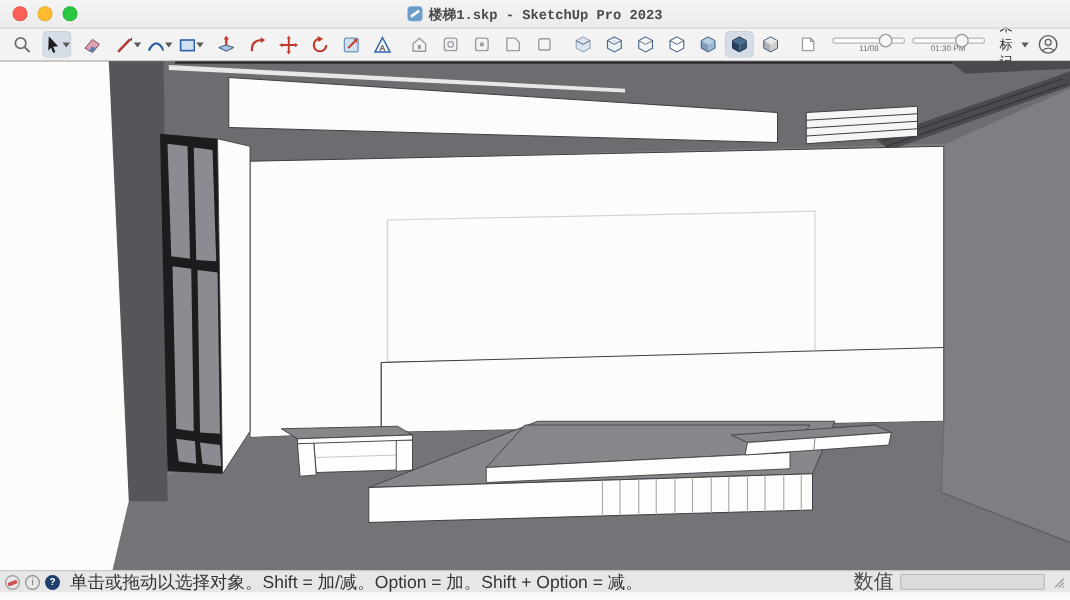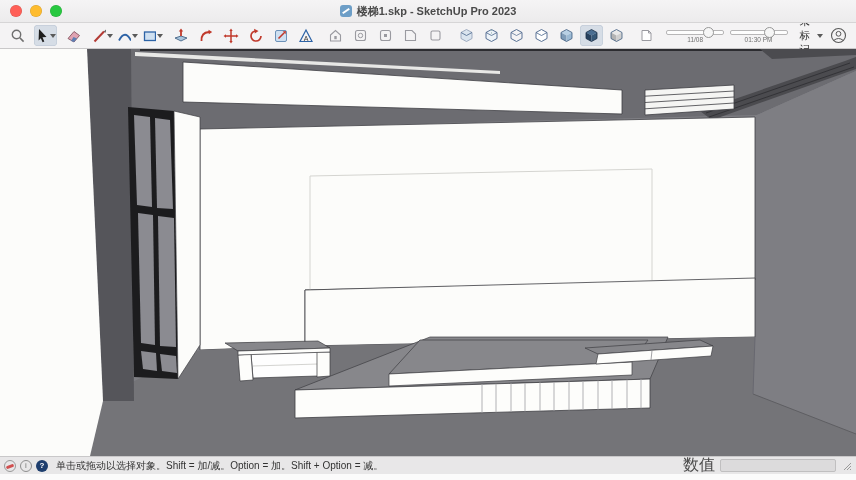--- a/index.html
+++ b/index.html
@@ -9,21 +9,21 @@
 
   
   .titlebar{height:22px;flex:0 0 22px;background:linear-gradient(#f5f4f5,#ecebec);
             display:flex;align-items:center;position:relative;border-bottom:1px solid #d6d5d6;}
   .lights{display:flex;gap:8px;margin-left:10px;}
   .light{width:12px;height:12px;border-radius:50%;box-shadow:inset 0 0 0 .5px rgba(0,0,0,.15);}
   .light.red{background:#ff5f57;} .light.yellow{background:#febc2e;} .light.green{background:#28c840;}
   .title-center{position:absolute;left:0;right:0;top:0;bottom:0;display:flex;align-items:center;justify-content:center;gap:5px;pointer-events:none;}
   .doc-icon{width:12px;height:12px;border-radius:3px;background:#6d9ec7;position:relative;}
   .doc-icon:after{content:"";position:absolute;left:2px;top:5px;width:8px;height:2px;background:#fff;transform:rotate(-35deg);}
-  .title-text{font-size:11px;font-weight:bold;color:#4a4a4a;}
+  .title-text{font-size:11px;font-weight:bold;color:#4a4a4a;font-family:Liberation Mono, monospace;}
 
   
   .toolbar{height:25px;flex:0 0 25px;background:#f4f3f4;border-bottom:1px solid #c9c8c9;
            display:flex;align-items:center;padding:0 6px;gap:2px;}
   .tbtn{height:21px;min-width:21px;display:flex;align-items:center;justify-content:center;border-radius:4px;padding:0 1px;}
   .tbtn.active{background:#d6dde6;box-shadow:inset 0 0 0 .5px #b9c4d2;}
   .tbtn svg{display:block;}
   .caret{width:0;height:0;border-left:3px solid transparent;border-right:3px solid transparent;border-top:4px solid #5a5a5a;margin-left:1px;}
   .tgap-s{width:8px;} .tgap-m{width:16px;} .tgap-l{width:26px;}
   .slider{display:flex;flex-direction:column;align-items:center;width:62px;margin-top:2px;}
@@ -40,21 +40,21 @@
 
   
   .statusbar{height:17px;flex:0 0 17px;background:#e8e7e8;border-top:1px solid #c9c8c9;
              display:flex;align-items:center;padding:0 4px;gap:4px;}
   .sicon{width:12px;height:12px;border-radius:50%;display:flex;align-items:center;justify-content:center;
          font-size:8px;flex:0 0 12px;}
   .sicon.outline{border:1px solid #8f8f8f;color:#777;box-sizing:border-box;}
   .sicon.geo{border:1px solid #999;box-sizing:border-box;position:relative;overflow:hidden;}
   .sicon.geo:after{content:"";position:absolute;left:1px;top:4px;width:8px;height:3px;background:#d05050;border-radius:2px;transform:rotate(-20deg);}
   .sicon.help{background:#1e3e6e;color:#fff;font-weight:bold;}
-  .hint{font-size:10px;color:#333;margin-left:4px;white-space:nowrap;}
+  .hint{font-size:14px;color:#333;margin-left:4px;white-space:nowrap;}
   .meas{margin-left:auto;display:flex;align-items:center;gap:5px;}
   .meas .mlabel{font-size:16px;color:#4a4a4a;}
   .meas input{width:108px;height:11px;background:#dcdbdc;border:1px solid #c0bfc0;border-radius:2px;font-size:9px;padding:0 3px;}
   .grip{width:10px;height:10px;margin-left:2px;}
   .footer{flex:1;background:#fbfbfb;}
 </style>
 </head>
 <body>
 
 <div id="app">

